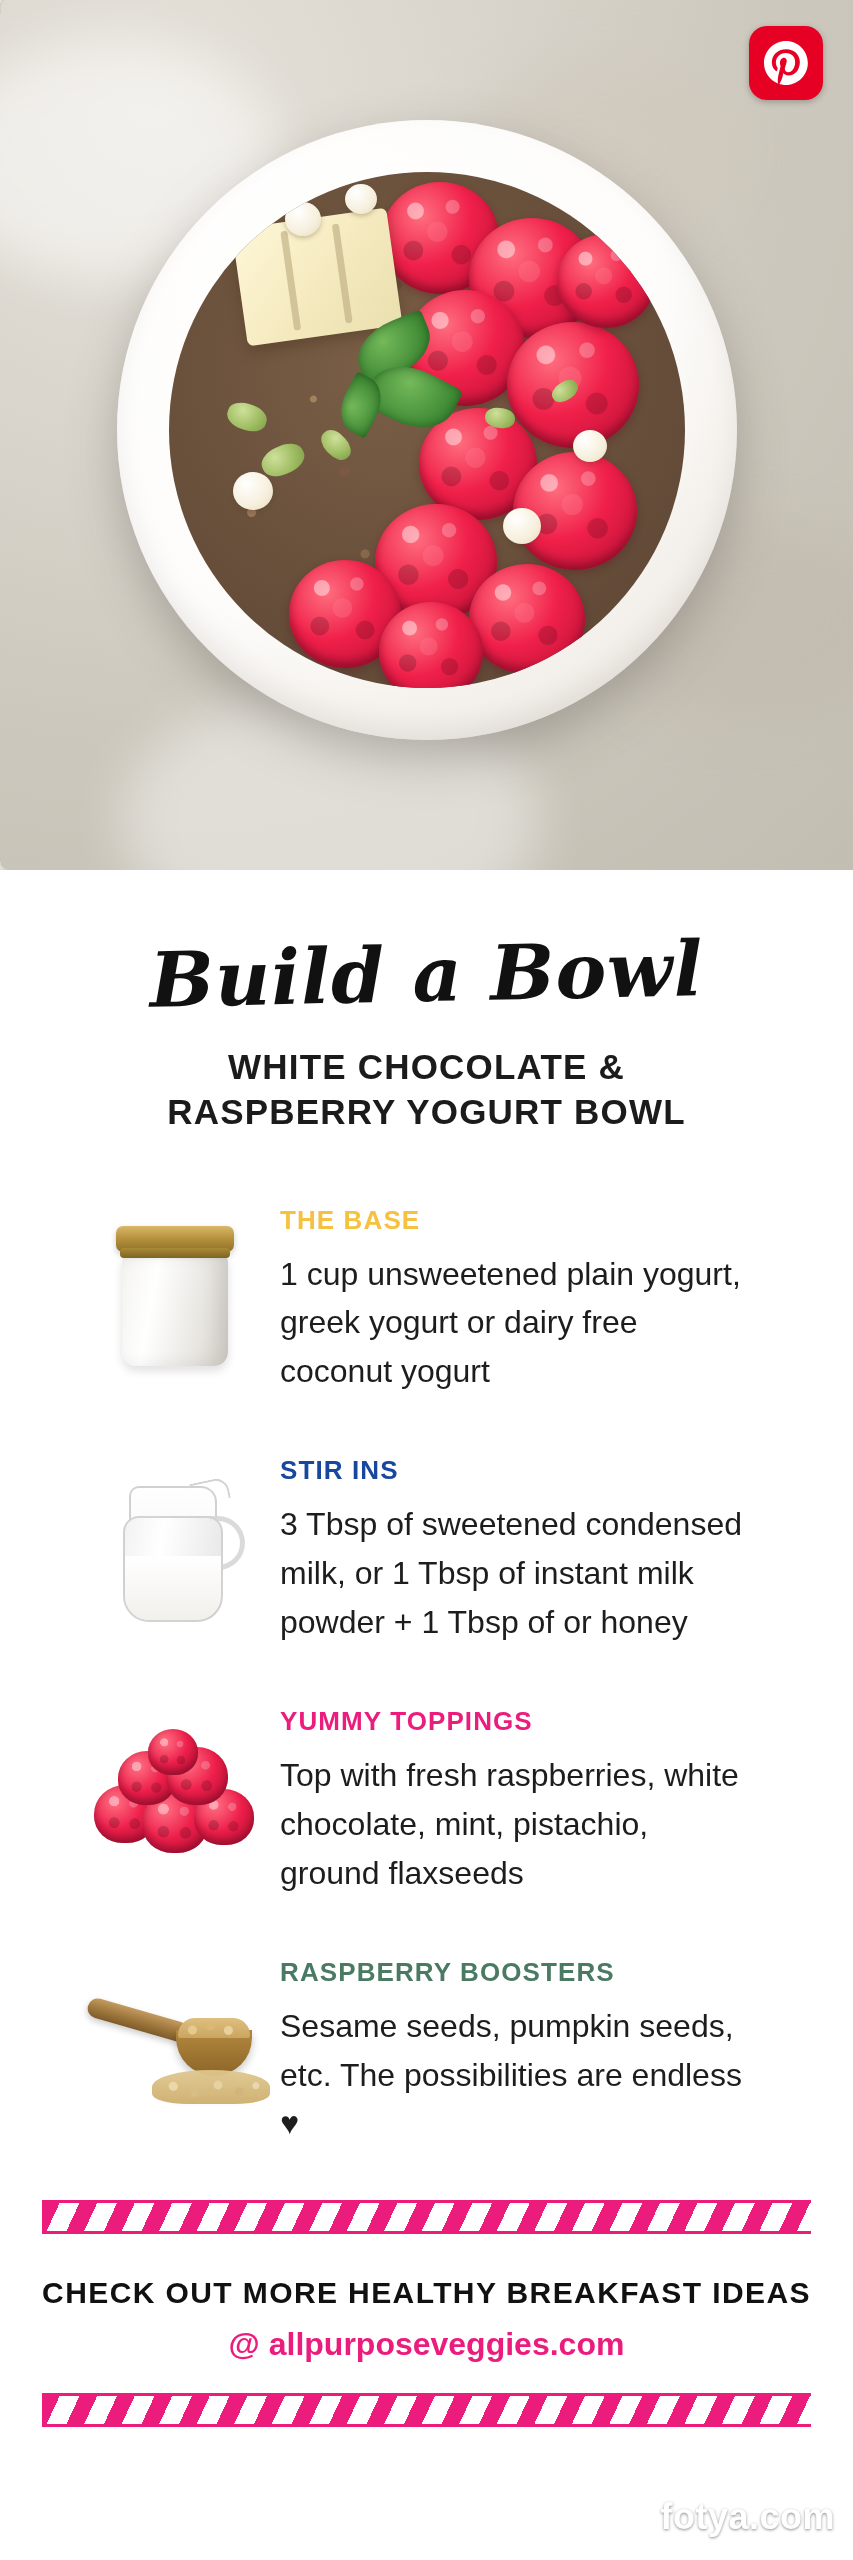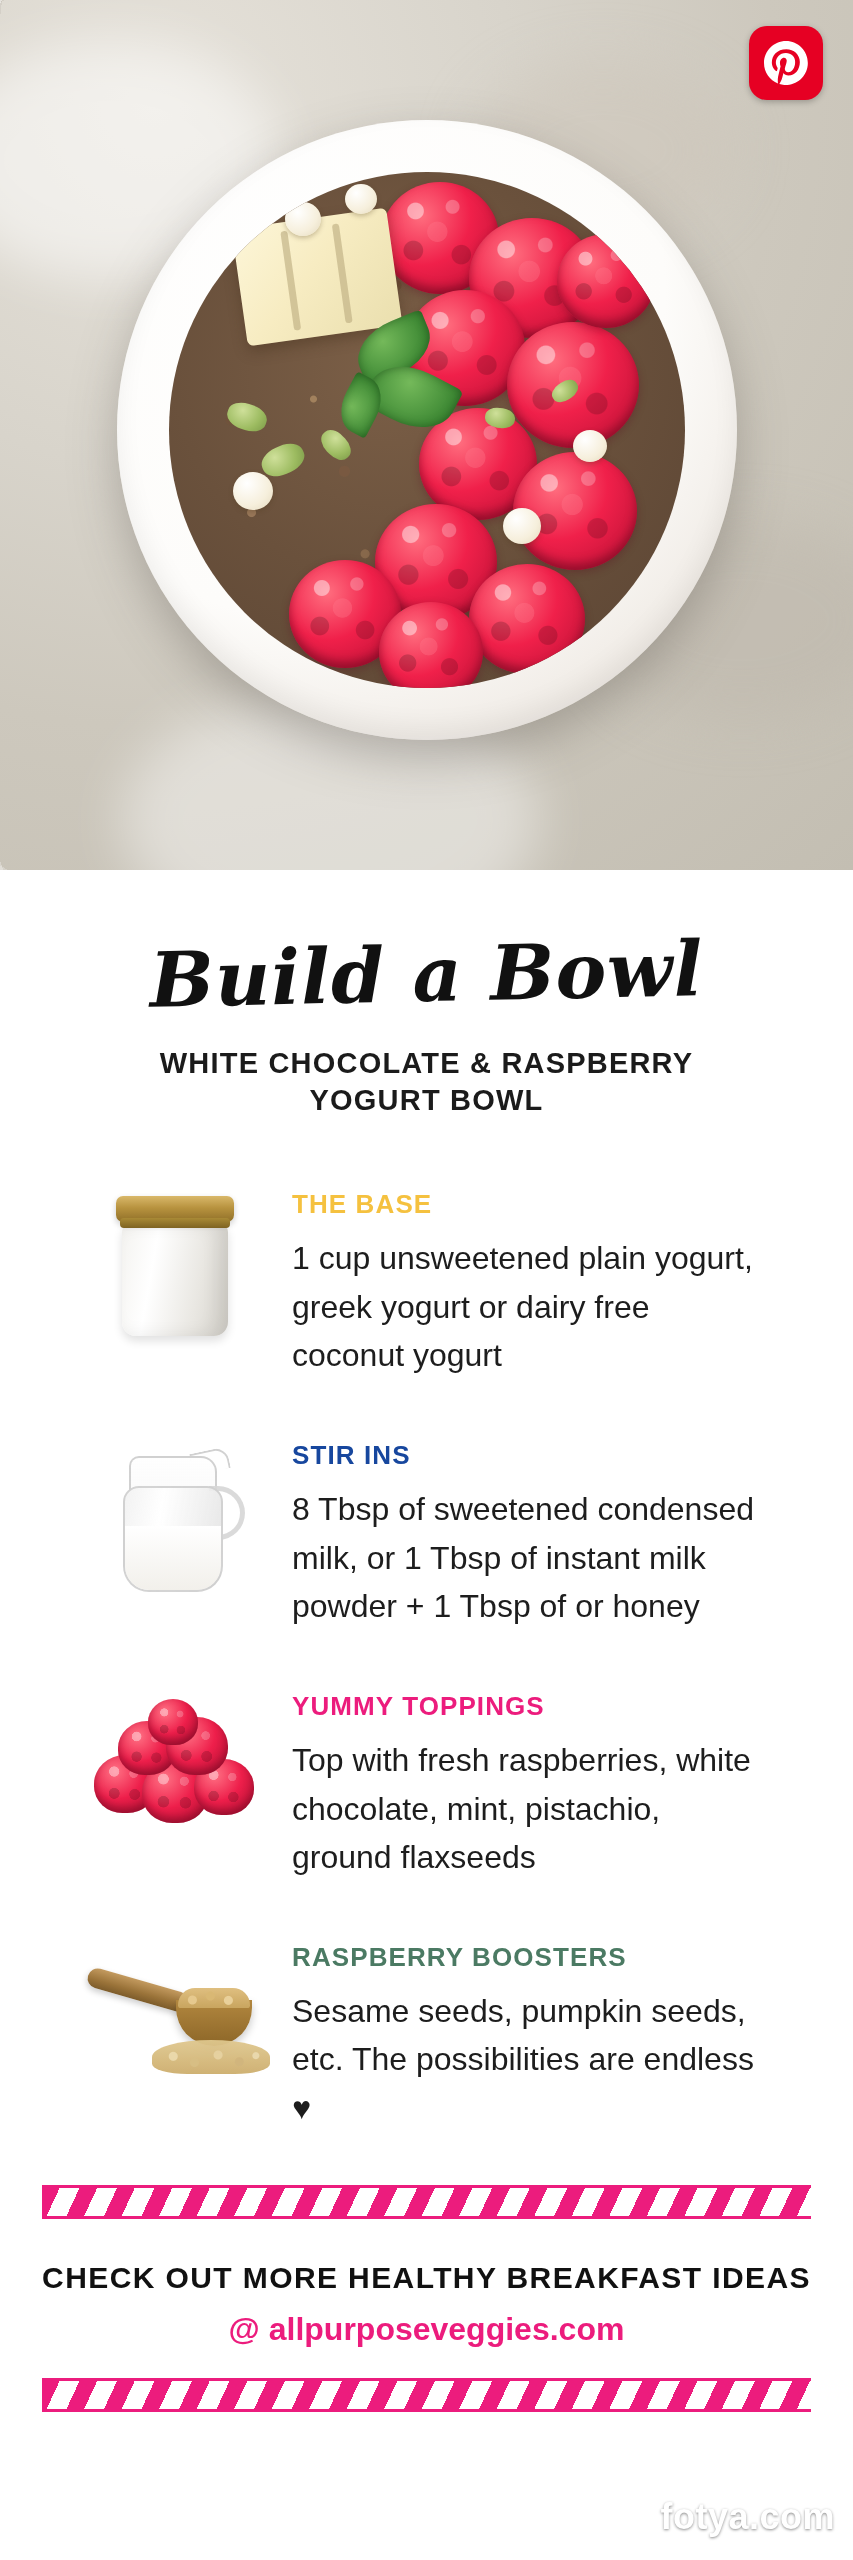--- a/index.html
+++ b/index.html
@@ -164,36 +164,35 @@
     font-size: 76px;
     letter-spacing: 1px;
     color: #111111;
     margin-top: 60px;
     transform: rotate(-1.2deg);
   }
   .sub-title {
     text-align: center;
     font-family: "Liberation Sans", sans-serif;
     font-weight: 700;
-    font-size: 29px;
+    font-size: 35px;
     letter-spacing: 1.2px;
     color: #1b1b1b;
     line-height: 1.28;
     margin: 26px auto 0;
     width: 600px;
   }
 
   
   .sections { margin-top: 62px; }
   .section {
     display: flex;
-    align-items: flex-start;
+    align-items: center;
     padding: 0 60px 0 70px;
     margin-bottom: 52px;
-    gap: 12px;
   }
   .icon-cell {
     width: 210px;
     min-width: 210px;
     height: 170px;
     position: relative;
     display: flex;
     align-items: center;
     justify-content: center;
   }
@@ -471,21 +470,21 @@
             <div class="jug-spout"></div>
             <div class="jug-neck"></div>
             <div class="jug-handle"></div>
             <div class="jug-body">
               <div class="jug-milk"></div>
             </div>
           </div>
         </div>
         <div class="text-cell">
           <div class="sec-title" style="color:#17479e">STIR INS</div>
-          <div class="sec-body">8 Tbsp of sweetened condensed milk, or 1 Tbsp of instant milk powder + 1 Tbsp of or honey</div>
+          <div class="sec-body">3 Tbsp of sweetened condensed milk, or 1 Tbsp of instant milk powder + 1 Tbsp of or honey</div>
         </div>
       </div>
 
       <div class="section">
         <div class="icon-cell">
           <div class="rasp-pile">
             <div class="rasp" style="width:62px;height:58px;left:4px;top:52px;"></div>
             <div class="rasp" style="width:66px;height:62px;left:52px;top:58px;"></div>
             <div class="rasp" style="width:60px;height:56px;left:104px;top:56px;"></div>
             <div class="rasp" style="width:58px;height:54px;left:28px;top:18px;"></div>

